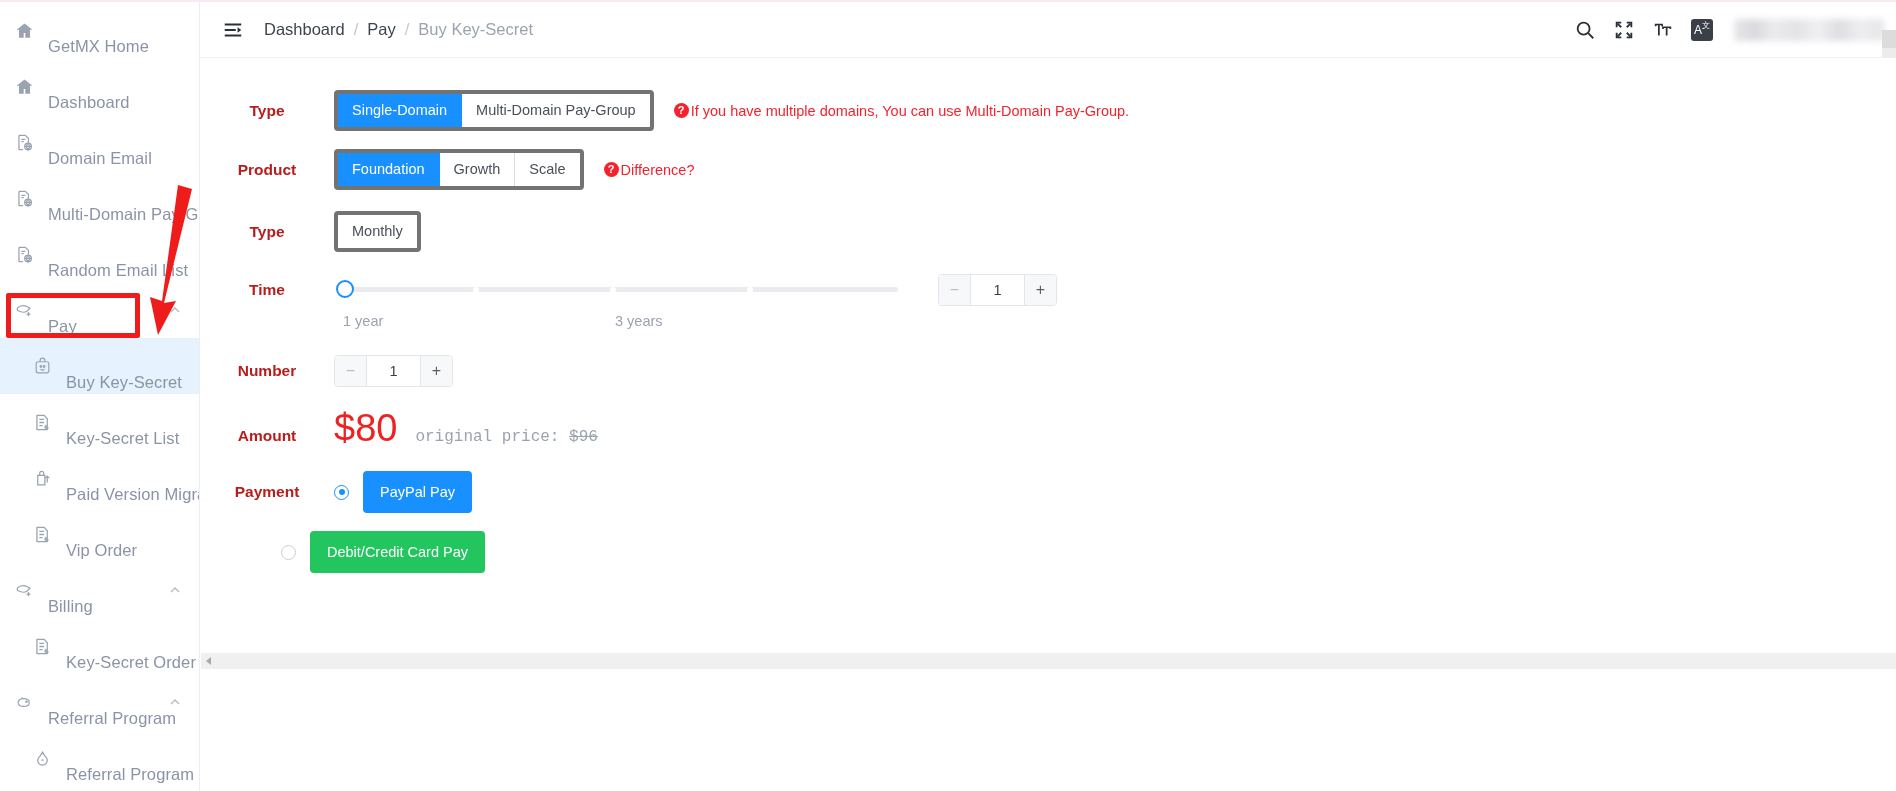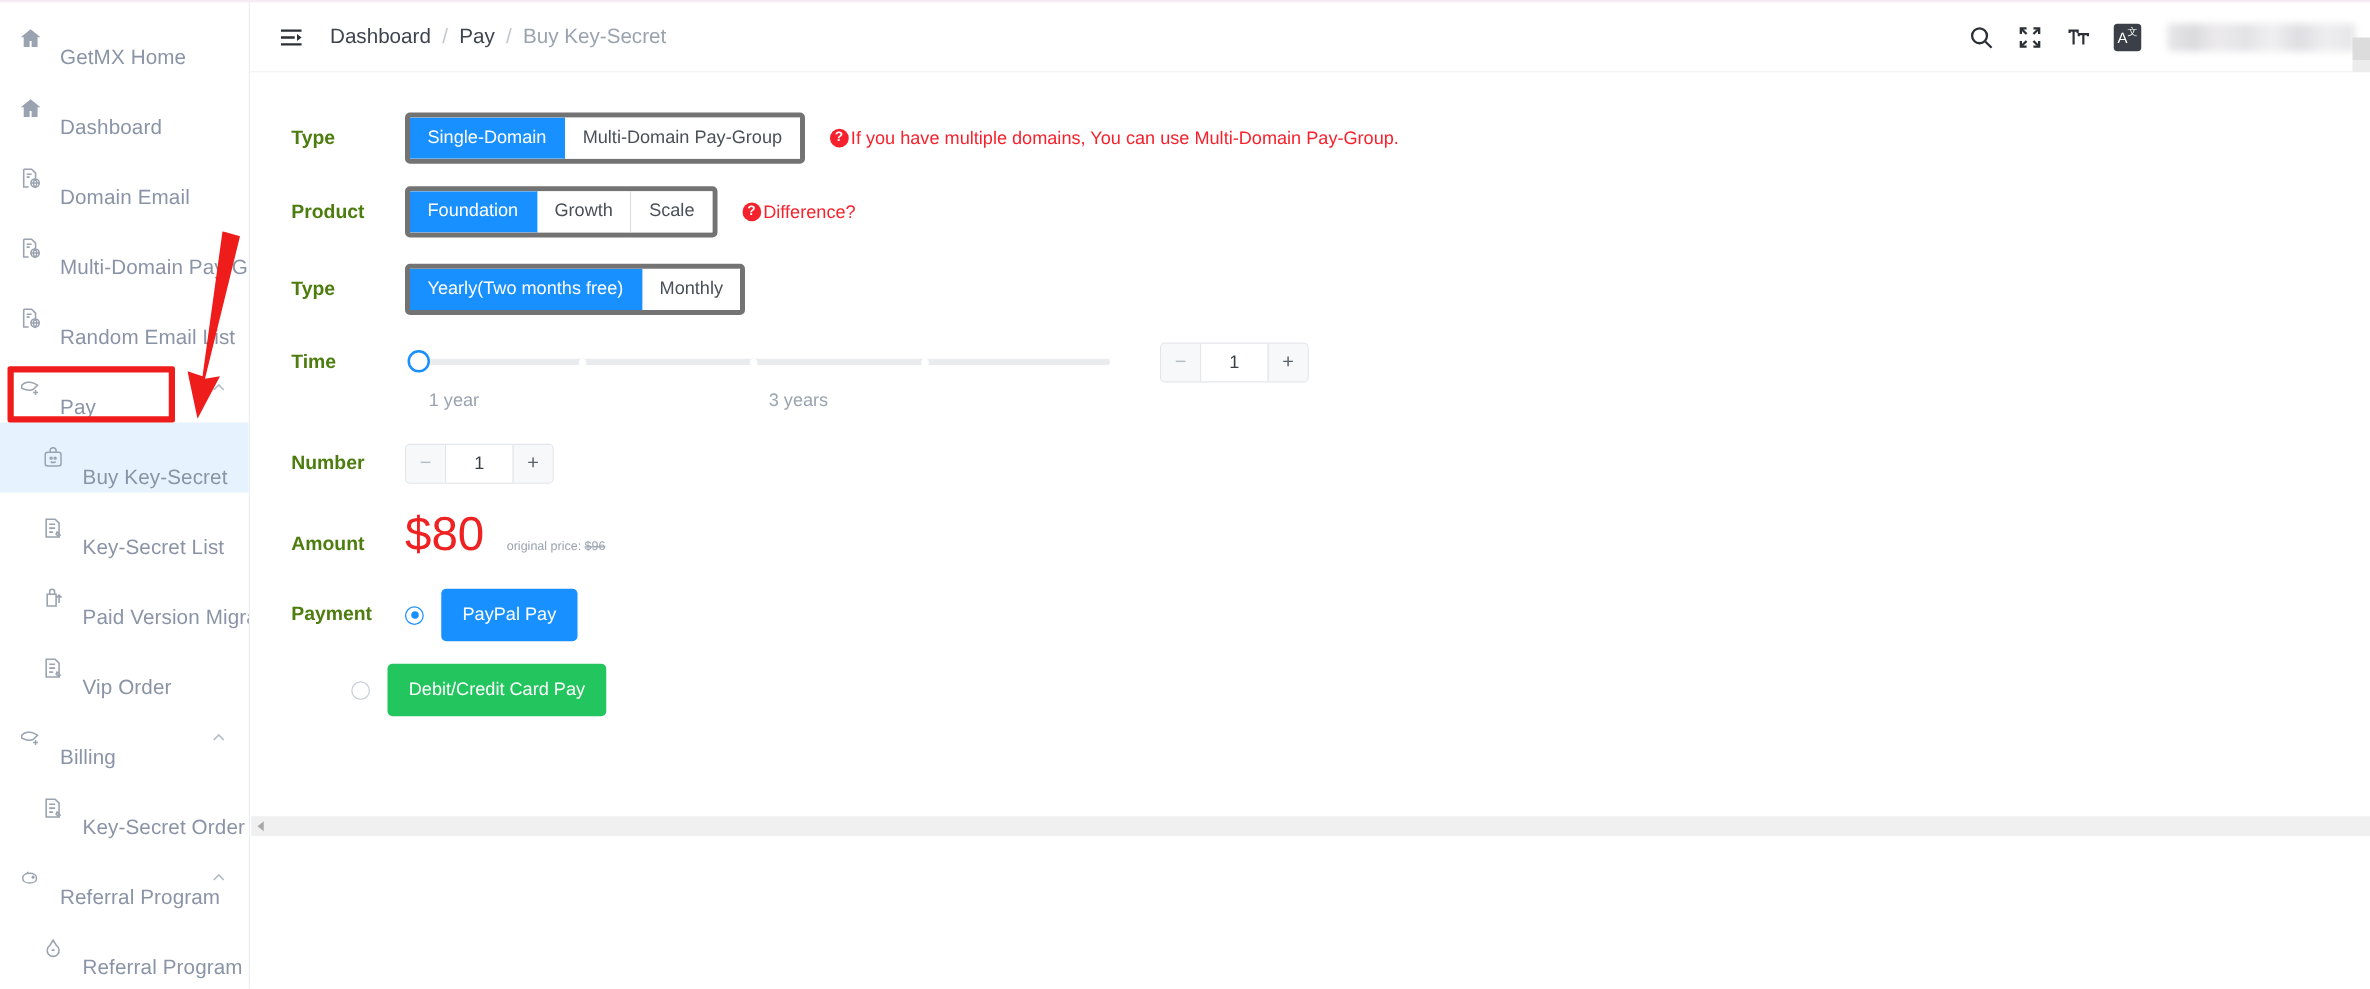--- a/index.html
+++ b/index.html
@@ -92,23 +92,23 @@
   
   .main {
     position: absolute; top: 58px; left: 201px; width: 1695px; height: 594px;
     background: #fff; overflow: hidden;
   }
   .row {
     display: flex; align-items: center;
     padding-left: 32px;
   }
   .lbl {
-    width: 68px; text-align: left; flex: 0 0 68px;
-    font-size: 15.5px; font-weight: bold; color: #4d7c0f;
-    margin-right: 23px;
+    width: 68px; text-align: center; flex: 0 0 68px;
+    font-size: 15.5px; font-weight: bold; color: #b91c1c;
+    margin-right: 33px;
   }
 
   
   .seg { display: inline-flex; border-radius: 4px; overflow: hidden;
          border: 4px solid #737373; background: #fff; }
   .seg .opt {
     font-size: 14.5px; color: #4a5058;
     padding: 0 14px; height: 33px; line-height: 33px;
     border-right: 1px solid #d9dde3; cursor: pointer;
     white-space: nowrap; background: #fff;
@@ -167,21 +167,21 @@
   .stepper .btn.minus { border-right: 1px solid #e2e5ea; }
   .stepper .btn.plus  { border-left: 1px solid #e2e5ea; }
   .stepper .val {
     width: 53px; text-align: center; font-size: 14.5px; color: #3a3f47;
     display: flex; align-items: center; justify-content: center;
     border: none; outline: none; background: #fff;
   }
 
   
   .amount-big { font-size: 38px; color: #ee2222; line-height: 1; }
-  .orig-price { margin-left: 18px; font-size: 10px; color: #9aa3b0; }
+  .orig-price { margin-left: 18px; font-size: 16px; color: #9aa3b0; font-family: Liberation Mono, monospace; }
   .orig-price s { text-decoration: line-through; }
 
   
   .radio {
     width: 15px; height: 15px; border-radius: 50%;
     border: 1px solid #c9ced6; background: #fff;
     display: inline-flex; align-items: center; justify-content: center;
     margin-right: 14px; cursor: pointer; flex: 0 0 15px;
   }
   .radio.checked { border-color: #1890ff; }
@@ -484,21 +484,20 @@
       </div>
       <div class="hint difference">
         <span class="qmark">?</span>
         <span>Difference?</span>
       </div>
     </div>
 
     <div class="row" style="margin-top:21px;">
       <div class="lbl">Type</div>
       <div class="seg">
-        <div class="opt sel">Yearly(Two months free)</div>
         <div class="opt">Monthly</div>
       </div>
     </div>
 
     <div class="row" style="margin-top:22px;">
       <div class="lbl">Time</div>
       <div class="slider-wrap">
         <div class="track"></div>
         <div class="tick" style="left:135px;"></div>
         <div class="tick" style="left:272px;"></div>

